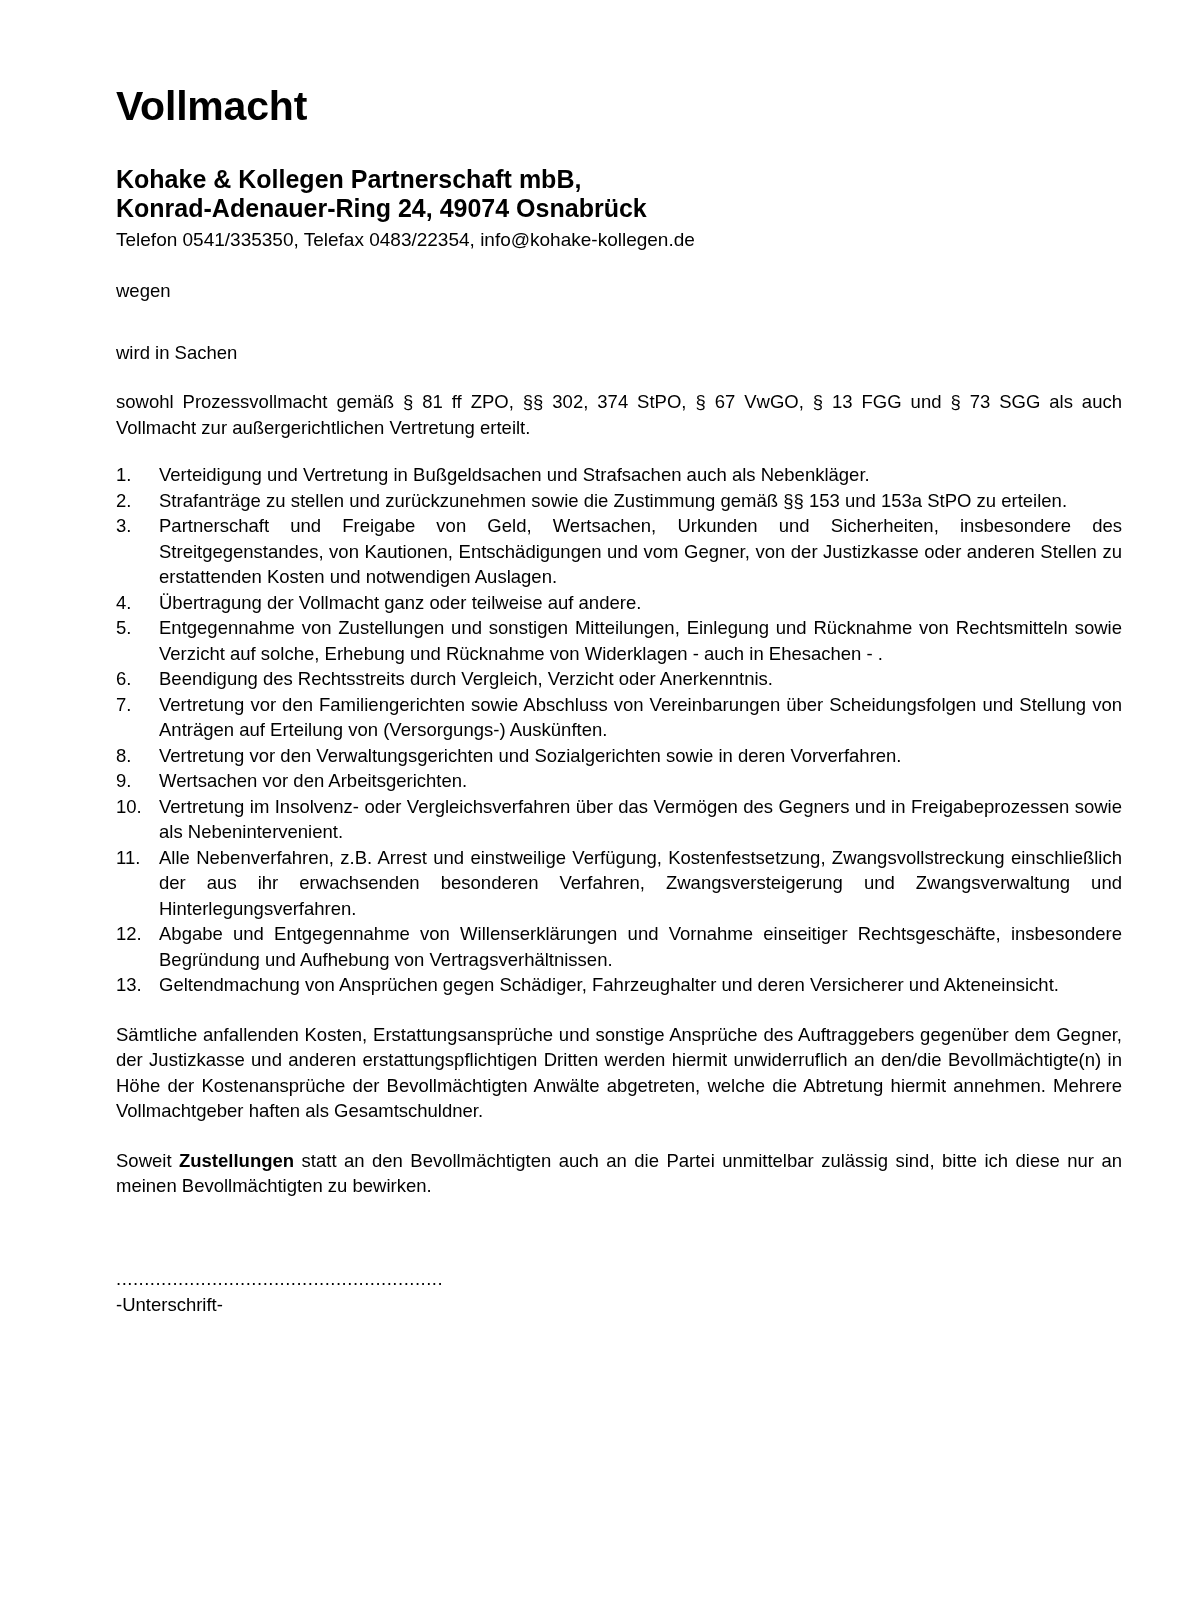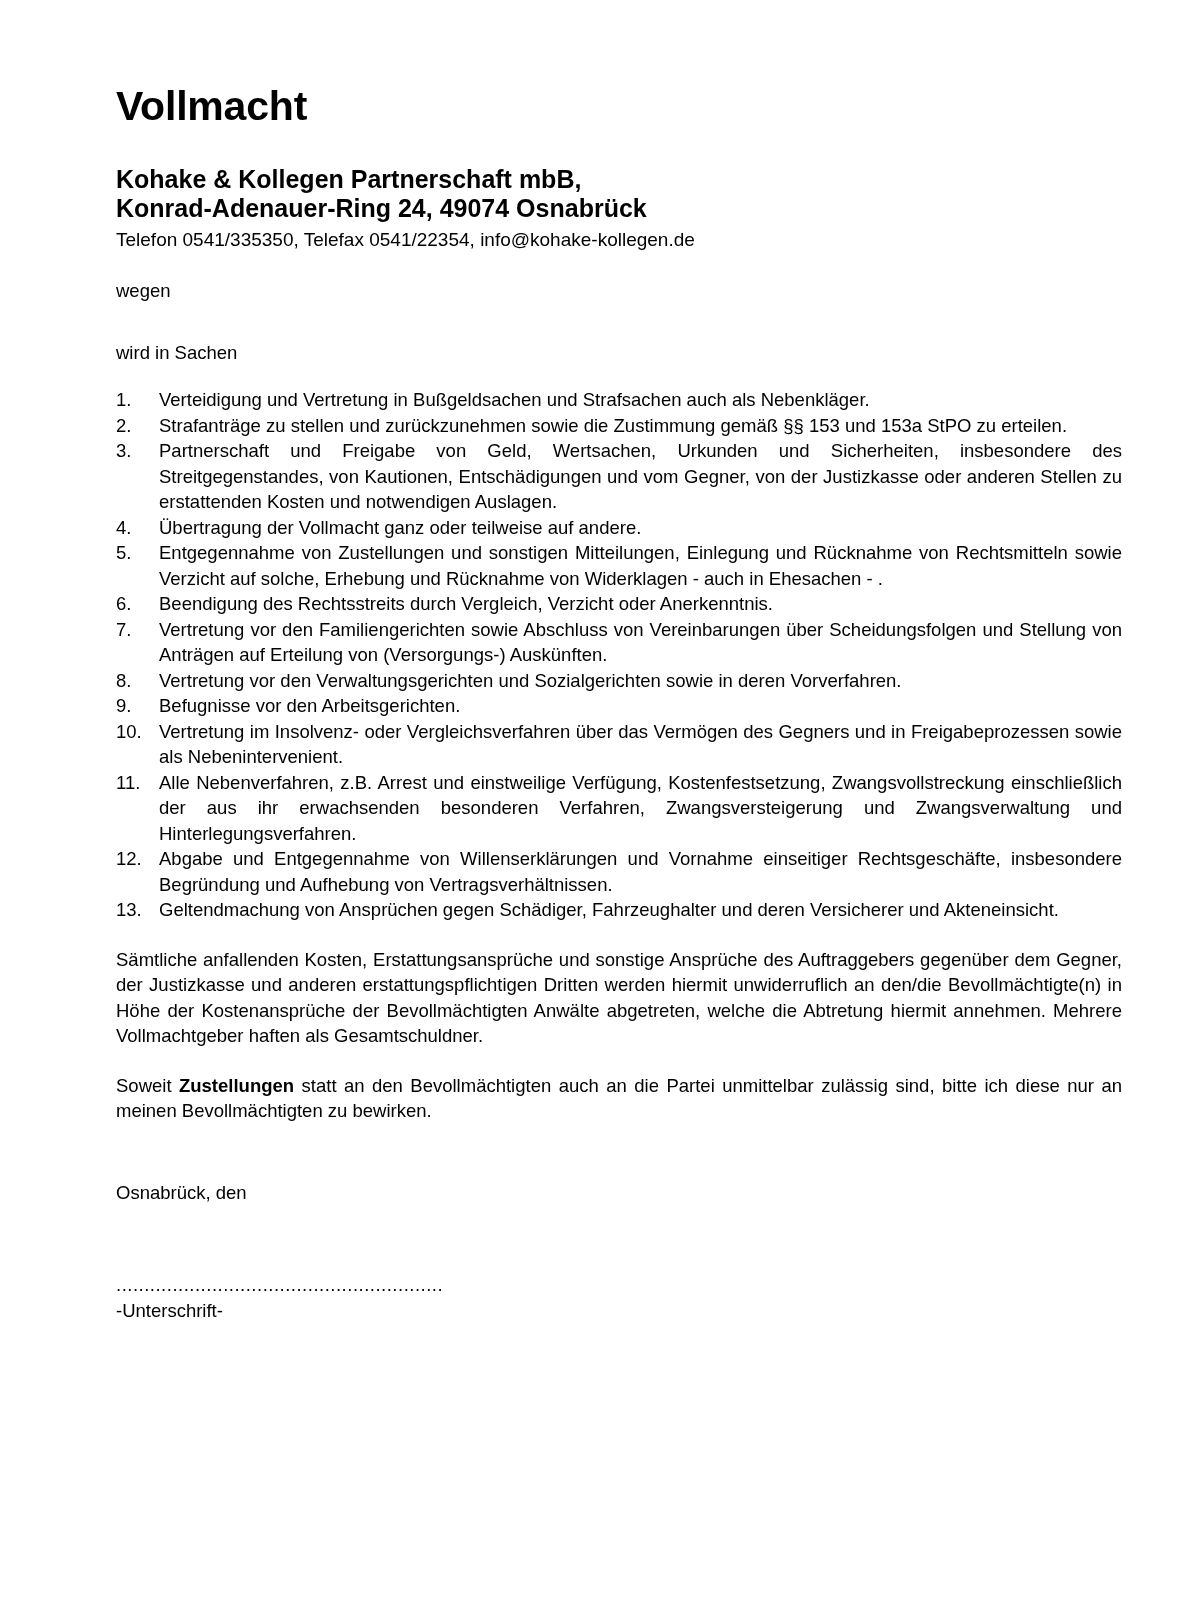--- a/index.html
+++ b/index.html
@@ -139,27 +139,28 @@
 <body>
 
 <div class="page">
   <div class="content">
 
     <h1 class="doc-title">Vollmacht</h1>
 
     <div class="firm-block">
       <div class="firm-line">Kohake &amp; Kollegen Partnerschaft mbB,</div>
       <div class="firm-line">Konrad-Adenauer-Ring 24, 49074 Osnabrück</div>
-      <div class="firm-contact">Telefon 0541/335350, Telefax 0541/22354, info@kohake-kollegen.de</div>
+      <div class="firm-contact">Telefon 0541/335350, Telefax 0483/22354, info@kohake-kollegen.de</div>
     </div>
 
     <p class="para single gap-wegen">wegen</p>
 
     <p class="para single gap-sachen">wird in Sachen</p>
 
+    <p class="para gap-sowohl">sowohl Prozessvollmacht gemäß § 81 ff ZPO, §§ 302, 374 StPO, § 67 VwGO, § 13 FGG und § 73 SGG als auch Vollmacht zur außergerichtlichen Vertretung erteilt.</p>
 
 
     <ol class="befugnisse">
       <li class="short">
         <span class="num">1.</span>
         <span class="txt">Verteidigung und Vertretung in Bußgeldsachen und Strafsachen auch als Nebenkläger.</span>
       </li>
       <li>
         <span class="num">2.</span>
         <span class="txt">Strafanträge zu stellen und zurückzunehmen sowie die Zustimmung gemäß §§ 153 und 153a StPO zu erteilen.</span>
@@ -183,21 +184,21 @@
       <li>
         <span class="num">7.</span>
         <span class="txt">Vertretung vor den Familiengerichten sowie Abschluss von Vereinbarungen über Scheidungsfolgen und Stellung von Anträgen auf Erteilung von (Versorgungs-) Auskünften.</span>
       </li>
       <li class="short">
         <span class="num">8.</span>
         <span class="txt">Vertretung vor den Verwaltungsgerichten und Sozialgerichten sowie in deren Vorverfahren.</span>
       </li>
       <li class="short">
         <span class="num">9.</span>
-        <span class="txt">Befugnisse vor den Arbeitsgerichten.</span>
+        <span class="txt">Wertsachen vor den Arbeitsgerichten.</span>
       </li>
       <li>
         <span class="num">10.</span>
         <span class="txt">Vertretung im Insolvenz- oder Vergleichsverfahren über das Vermögen des Gegners und in Freigabeprozessen sowie als Nebenintervenient.</span>
       </li>
       <li>
         <span class="num">11.</span>
         <span class="txt">Alle Nebenverfahren, z.B. Arrest und einstweilige Verfügung, Kostenfestsetzung, Zwangsvollstreckung einschließlich der aus ihr erwachsenden besonderen Verfahren, Zwangsversteigerung und Zwangsverwaltung und Hinterlegungsverfahren.</span>
       </li>
       <li>
@@ -207,21 +208,20 @@
       <li>
         <span class="num">13.</span>
         <span class="txt">Geltendmachung von Ansprüchen gegen Schädiger, Fahrzeughalter und deren Versicherer und Akteneinsicht.</span>
       </li>
     </ol>
 
     <p class="para gap-kosten">Sämtliche anfallenden Kosten, Erstattungsansprüche und sonstige Ansprüche des Auftraggebers gegenüber dem Gegner, der Justizkasse und anderen erstattungspflichtigen Dritten werden hiermit unwiderruflich an den/die Bevollmächtigte(n) in Höhe der Kostenansprüche der Bevollmächtigten Anwälte abgetreten, welche die Abtretung hiermit annehmen. Mehrere Vollmachtgeber haften als Gesamtschuldner.</p>
 
     <p class="para gap-zustellung"><span>Soweit </span><span class="strong">Zustellungen</span><span> statt an den Bevollmächtigten auch an die Partei unmittelbar zulässig sind, bitte ich diese nur an meinen Bevollmächtigten zu bewirken.</span></p>
 
-    <div class="place-line">Osnabrück, den</div>
 
     <div class="sig-area">
       <div class="dotted-rule">..........................................................</div>
       <div class="sig-label">-Unterschrift-</div>
     </div>
 
   </div>
 </div>
 
 </body></html>

